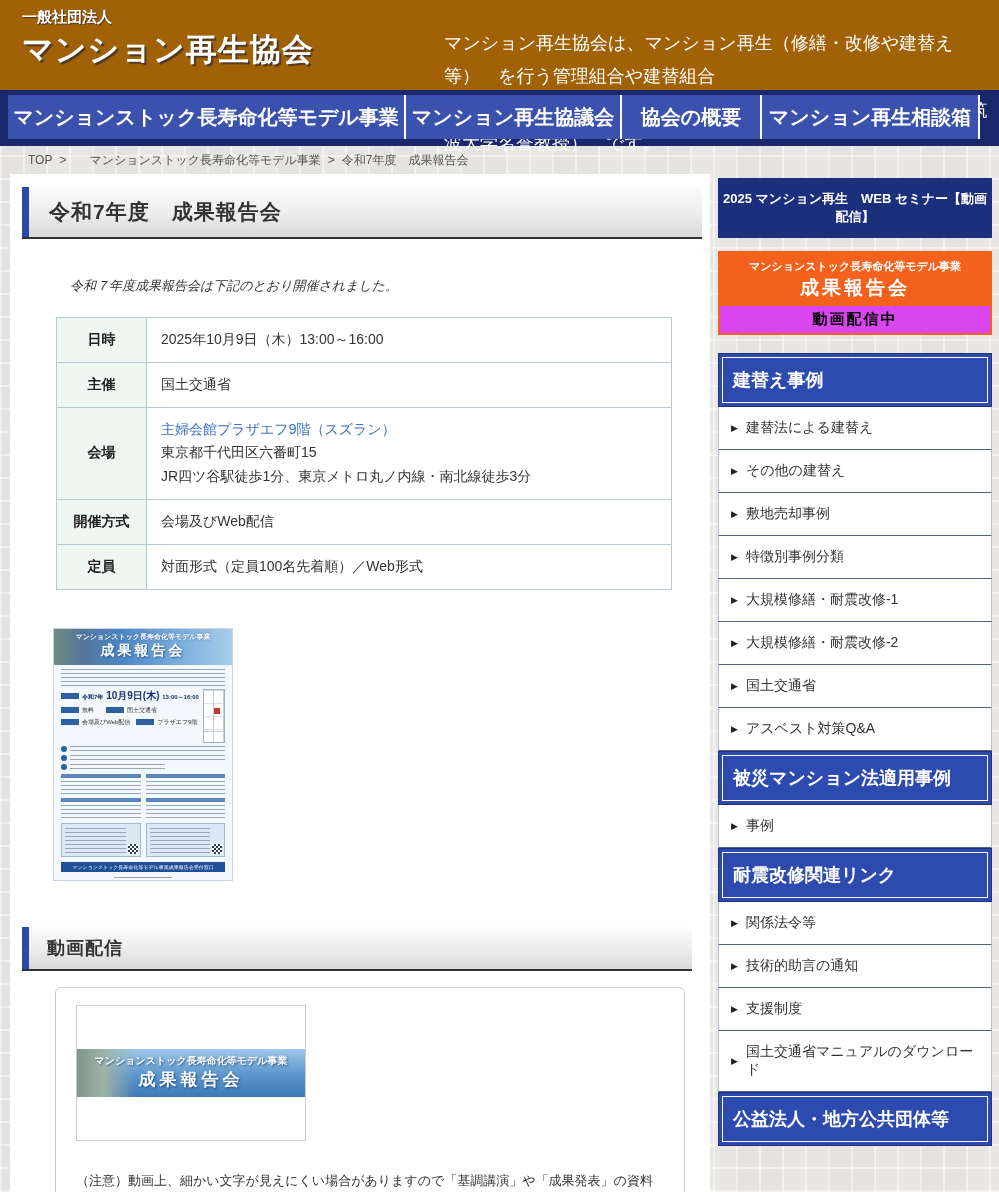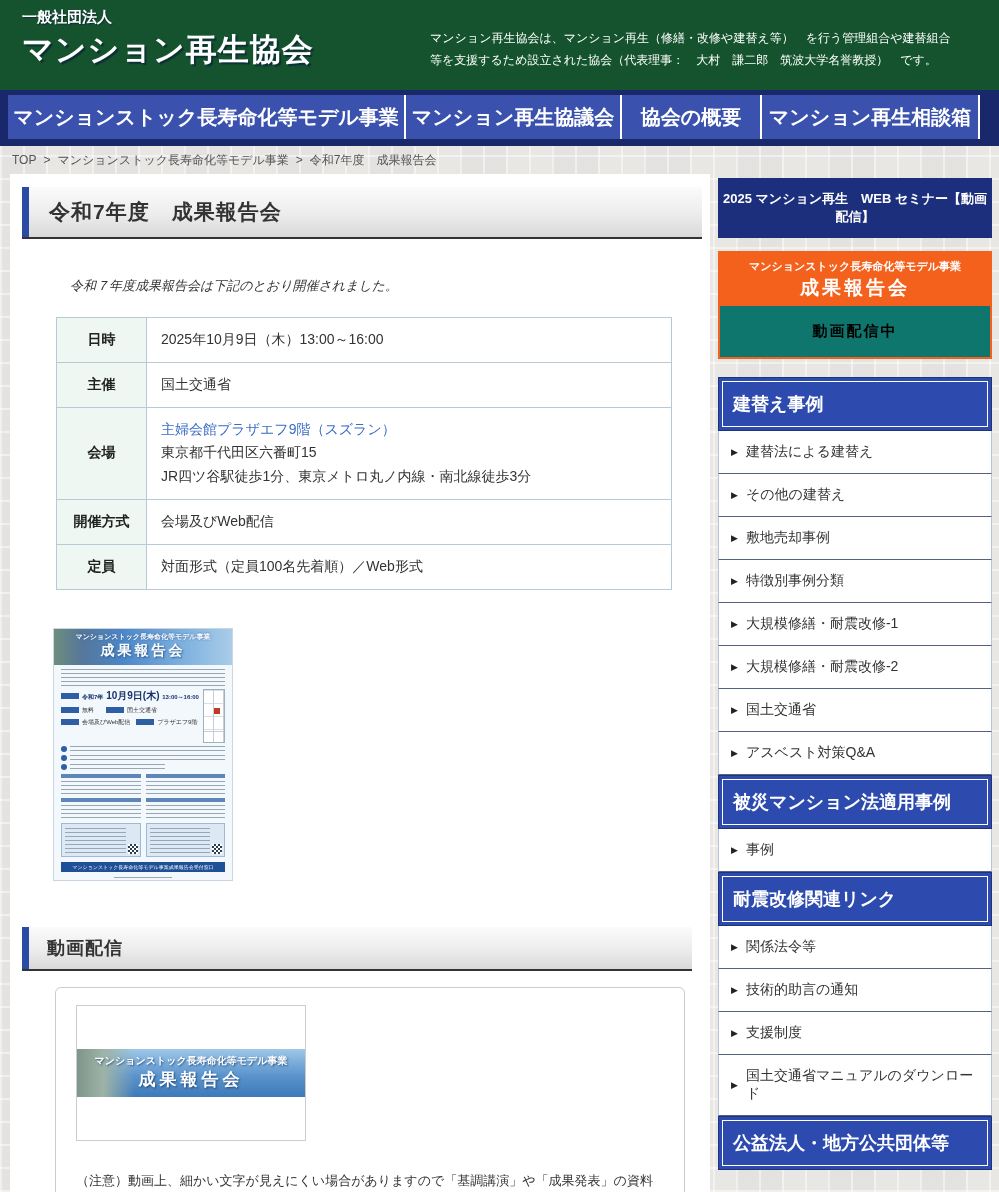--- a/index.html
+++ b/index.html
@@ -7,37 +7,37 @@
   body {
     font-family:"Liberation Sans","DejaVu Sans",sans-serif;
     background-color:#e9e7e4;
     background-image:
       repeating-linear-gradient(0deg, rgba(255,255,255,.45) 0 2px, transparent 2px 23px),
       repeating-linear-gradient(90deg, rgba(255,255,255,.45) 0 2px, transparent 2px 23px),
       repeating-linear-gradient(90deg, rgba(0,0,0,.02) 0 46px, transparent 46px 92px);
     color:#333;
   }
   
-  .site-header { height:90px; background:#14532d; display:flex; align-items:flex-start; }
+  .site-header { height:90px; background:#a16207; display:flex; align-items:flex-start; }
   .logo { margin:8px 0 0 22px; color:#fff; cursor:pointer; }
   .logo-small { font-size:15px; font-weight:bold; text-shadow:1px 1px 1px rgba(10,20,60,.6); }
   .logo-large { font-size:31px; font-weight:bold; letter-spacing:1px; margin-top:2px;
                 text-shadow:2px 2px 1px rgba(10,20,60,.55); }
-  .site-desc { margin:27px 24px 0 auto; width:545px; color:#fff; font-size:12px; line-height:1.85; }
+  .site-desc { margin:27px 10px 0 auto; width:545px; color:#fff; font-size:18px; line-height:1.85; }
   
   .nav { height:56px; background:#18286a; display:flex; padding:5px 0 7px 0; }
   .nav-btn { background:#3a52ad; color:#fff; font-weight:bold; font-size:20px;
              display:flex; align-items:center; justify-content:center;
              border-right:2px solid #fff; cursor:pointer; }
   .nav-btn:first-child { margin-left:8px; }
   .nav-btn-1 { width:398px; } .nav-btn-2 { width:216px; } .nav-btn-3 { width:140px; } .nav-btn-4 { width:218px; }
   
   .breadcrumb { height:28px; display:flex; align-items:center; padding-left:12px;
                 font-size:12px; color:#555; gap:7px; }
-  .breadcrumb a { color:#555; text-decoration:none; cursor:pointer; }
+  .breadcrumb a { color:#555; text-decoration:none; cursor:pointer;margin-left:16px; }
   
   .content-row { display:flex; padding:0 7px 0 10px; gap:8px; align-items:flex-start; }
   .main { width:700px; background:#fff; min-height:1020px; padding-bottom:10px; }
   .sidebar { width:274px; padding-top:4px; }
   
   .title-bar { margin:13px 8px 0 12px; display:flex; border-bottom:2px solid #333; }
   .title-accent { width:7px; background:#2b4aa4; }
   .title-text { flex:1; background:linear-gradient(180deg,#fbfbfb 0%,#ececec 55%,#d9d9d9 100%);
                 font-size:21px; font-weight:bold; padding:11px 0 11px 20px; letter-spacing:1px; }
   .intro { margin:38px 0 0 60px; font-size:13px;font-style:italic; }
@@ -102,22 +102,22 @@
   .video-note { margin-top:27px; font-size:13px; line-height:2.05; color:#333; }
   
   .seminar-box { border:2px solid #1c2f7d; background:#fff; cursor:pointer; }
   .seminar-head { background:#1c2f7d; color:#fff; font-weight:bold; font-size:13px;
                   text-align:center; padding:10px 2px; }
   .seminar-period { color:#1c2f7d; font-weight:bold; font-size:13px; text-align:center; padding:9px 0; }
   .orange-box { margin-top:13px; background:#f4611c; padding:2px; cursor:pointer; }
   .orange-top { text-align:center; color:#fff; padding:6px 2px 5px 2px; }
   .orange-line1 { font-size:11px; font-weight:bold; }
   .orange-line2 { font-size:19px; font-weight:bold; letter-spacing:3px; margin-top:1px; }
-  .orange-bottom { background:#0f766e; color:#000; font-weight:bold; font-size:15px;
-                   text-align:center; padding:16px 0; letter-spacing:2px; }
+  .orange-bottom { background:#d946ef; color:#000; font-weight:bold; font-size:15px;
+                   text-align:center; padding:4px 0; letter-spacing:2px; }
   .side-menu { margin-top:18px; }
   .menu-header { background:#2d4bae; color:#fff; font-weight:bold; font-size:18px;
       padding:14px 14px; border:1px solid #20337a; cursor:pointer;
       box-shadow:inset 0 0 0 3px #2d4bae, inset 0 0 0 4px #fff; }
   .menu-item { background:#fff; font-size:14px; color:#333; padding:12px 12px;
       border-left:1px solid #b7c3d8; border-right:1px solid #b7c3d8;
       border-bottom:1px solid #55617f; cursor:pointer; display:flex; align-items:center; }
   .arrow-icon { font-size:9px; color:#222; margin-right:8px; line-height:1; }
 </style>
 </head>

